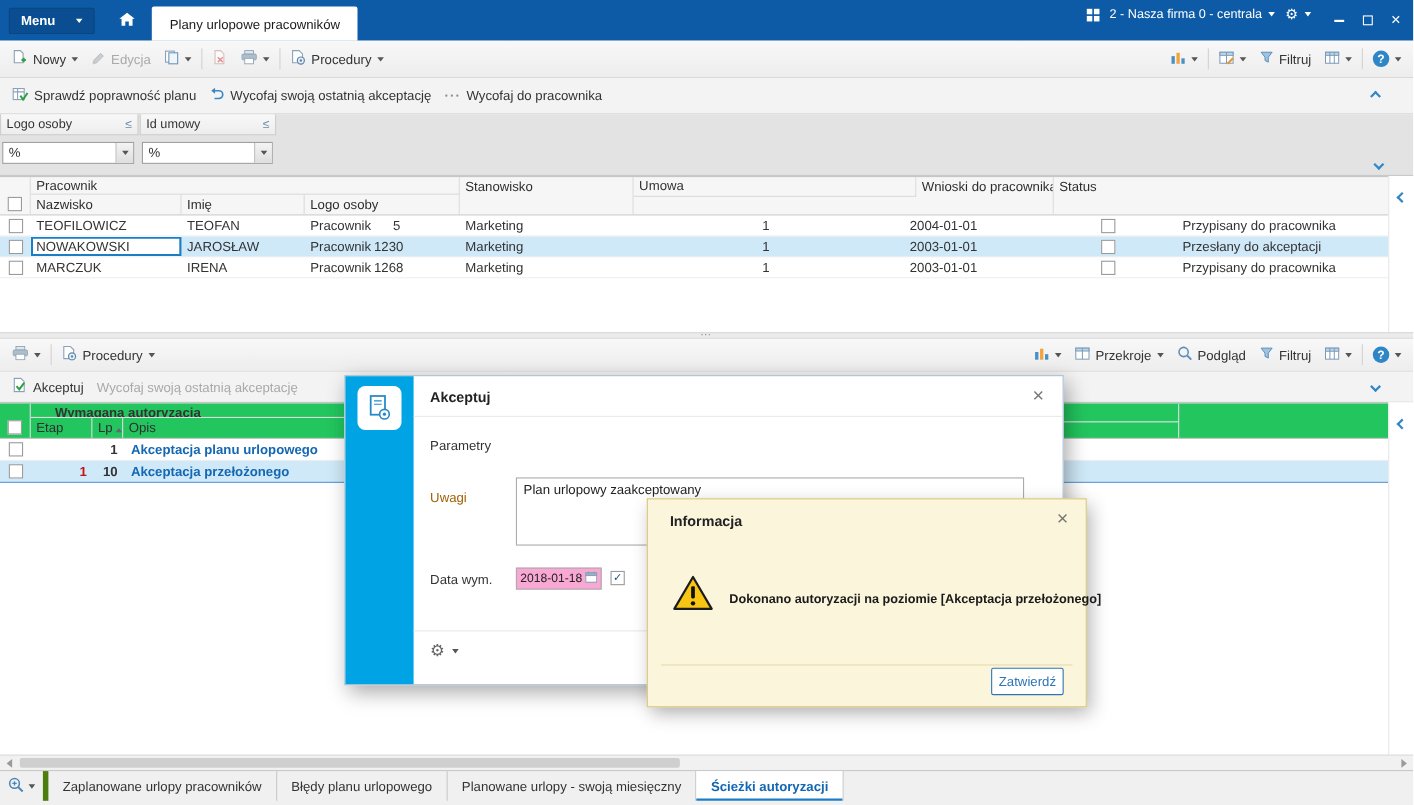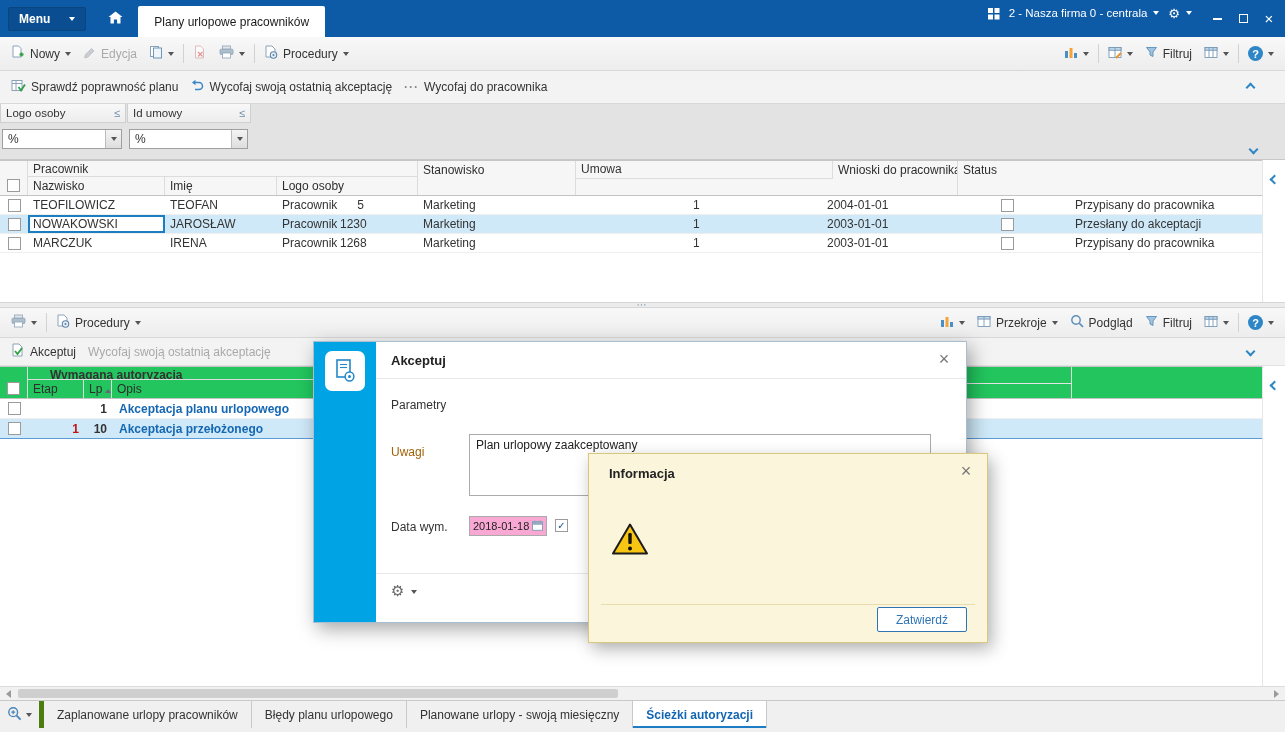--- a/index.html
+++ b/index.html
@@ -109,21 +109,21 @@
 .d1gear{position:absolute;left:15px;top:242px;display:flex;align-items:center;gap:7px}
 .gear-g{font-size:15px;font-family:"DejaVu Sans",sans-serif;color:#666;line-height:1}
 
 
 .dlg2{position:absolute;left:588px;top:453px;width:400px;height:190px;background:#fbf5dc;border:1px solid #d9c87c;box-shadow:4px 6px 16px rgba(0,0,0,.3);z-index:20}
 .d2title{position:absolute;left:20px;top:12px;font-size:13px;font-weight:bold;color:#222}
 .d2close{position:absolute;right:10px;top:6px;font-size:18px;color:#777;width:22px;height:22px;display:flex;align-items:center;justify-content:center}
 .d2warn{position:absolute;left:22px;top:68px}
 .d2msg{position:absolute;left:74px;top:85px;font-size:11.5px;font-weight:bold;color:#1a1a1a;white-space:nowrap}
 .d2hr{position:absolute;left:12px;right:12px;top:150px;height:1px;background:#e6dcae}
-.d2btn{position:absolute;right:20px;top:153px;width:90px;height:25px;background:#fff;border:1px solid #2e75b6;border-radius:2px;color:#2e75b6;font-size:12px;display:flex;align-items:center;justify-content:center}
+.d2btn{position:absolute;right:20px;top:153px;width:66px;height:25px;background:#fff;border:1px solid #2e75b6;border-radius:2px;color:#2e75b6;font-size:12px;display:flex;align-items:center;justify-content:center}
 
 
 .hscroll{position:absolute;left:0;top:686px;width:100%;height:14px;background:#f1f1f1;border-top:1px solid #dcdcdc}
 .hs-left{position:absolute;left:0;top:0;width:17px;height:13px;display:flex;align-items:center;justify-content:center}
 .hs-right{position:absolute;right:0;top:0;width:17px;height:13px;display:flex;align-items:center;justify-content:center}
 .tri-l{width:0;height:0;border-top:4px solid transparent;border-bottom:4px solid transparent;border-right:5px solid #9a9a9a}
 .tri-r{width:0;height:0;border-top:4px solid transparent;border-bottom:4px solid transparent;border-left:5px solid #9a9a9a}
 .hs-thumb{position:absolute;left:18px;top:2px;width:600px;height:9px;background:#cfcfcf;border-radius:2px}
 .bbar{position:absolute;left:0;top:700px;width:100%;height:32px;background:#f0f0f0;border-top:1px solid #c9c9c9;display:flex;align-items:flex-start}
 .bb-tools{height:27px;display:flex;align-items:center;padding:0 7px;gap:4px}
@@ -575,20 +575,21 @@
   <div class="dlg2">
     <div class="d2title">Informacja</div>
     <div class="d2close">×</div>
     <div class="d2warn">
       <svg width="38" height="34" viewBox="0 0 38 34">
           <path d="M19 2.5L36 31.5H2z" fill="#f9c513" stroke="#1c1c1c" stroke-width="2" stroke-linejoin="round"></path>
           <rect x="17.3" y="11" width="3.4" height="11" rx="1.2" fill="#111"></rect>
           <circle cx="19" cy="26.5" r="2" fill="#111"></circle>
         </svg>
     </div>
+    <div class="d2msg">Dokonano autoryzacji na poziomie [Akceptacja przełożonego]</div>
     <div class="d2hr"></div>
     <div class="d2btn">Zatwierdź</div>
   </div>
 
   <div class="hscroll">
     <div class="hs-left">
         <span class="tri-l"></span>
       </div>
     <div class="hs-thumb"></div>
     <div class="hs-right">

